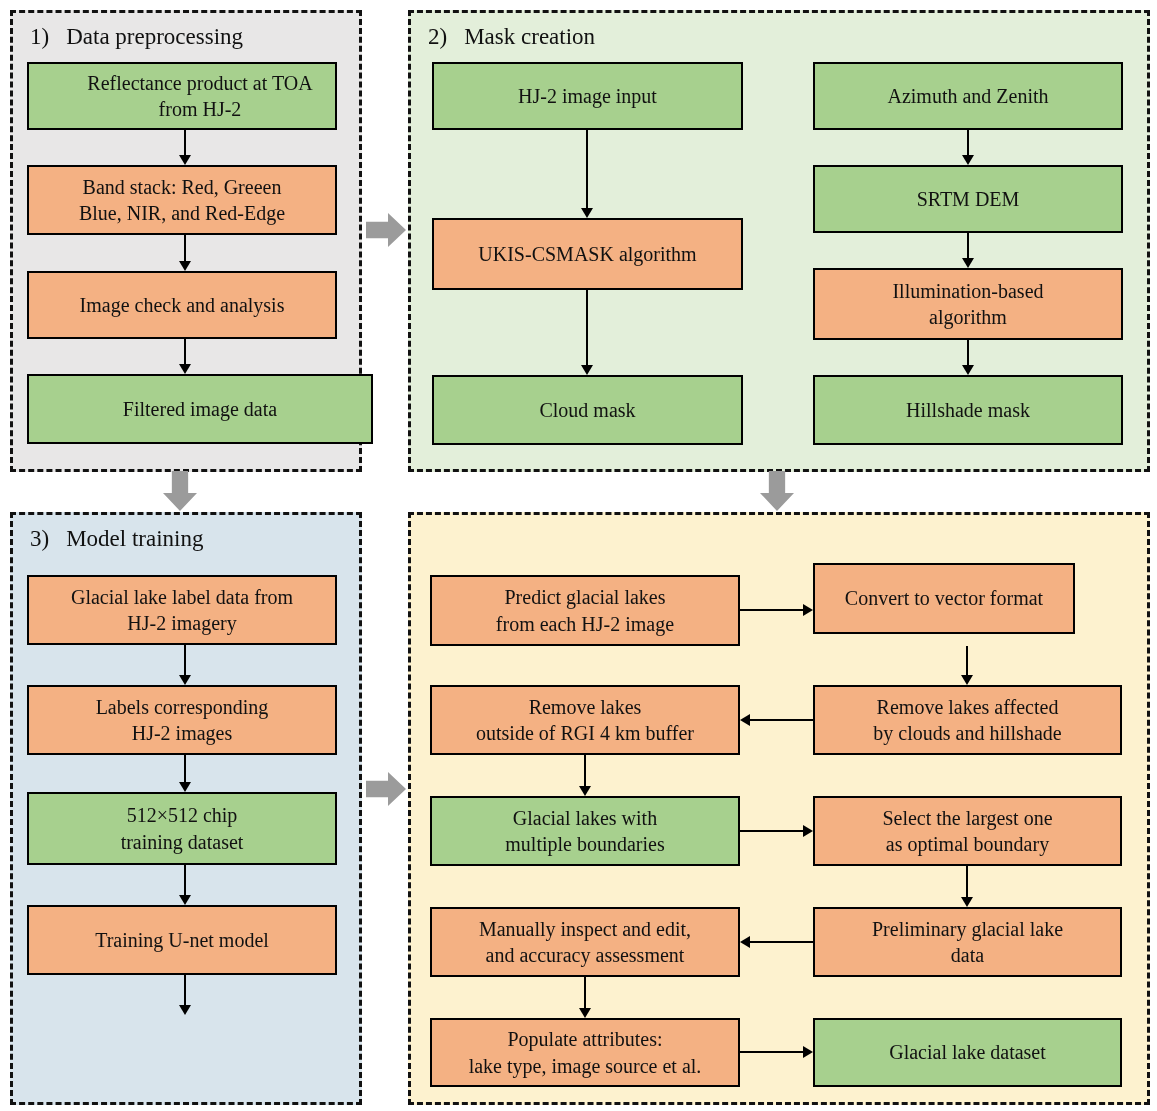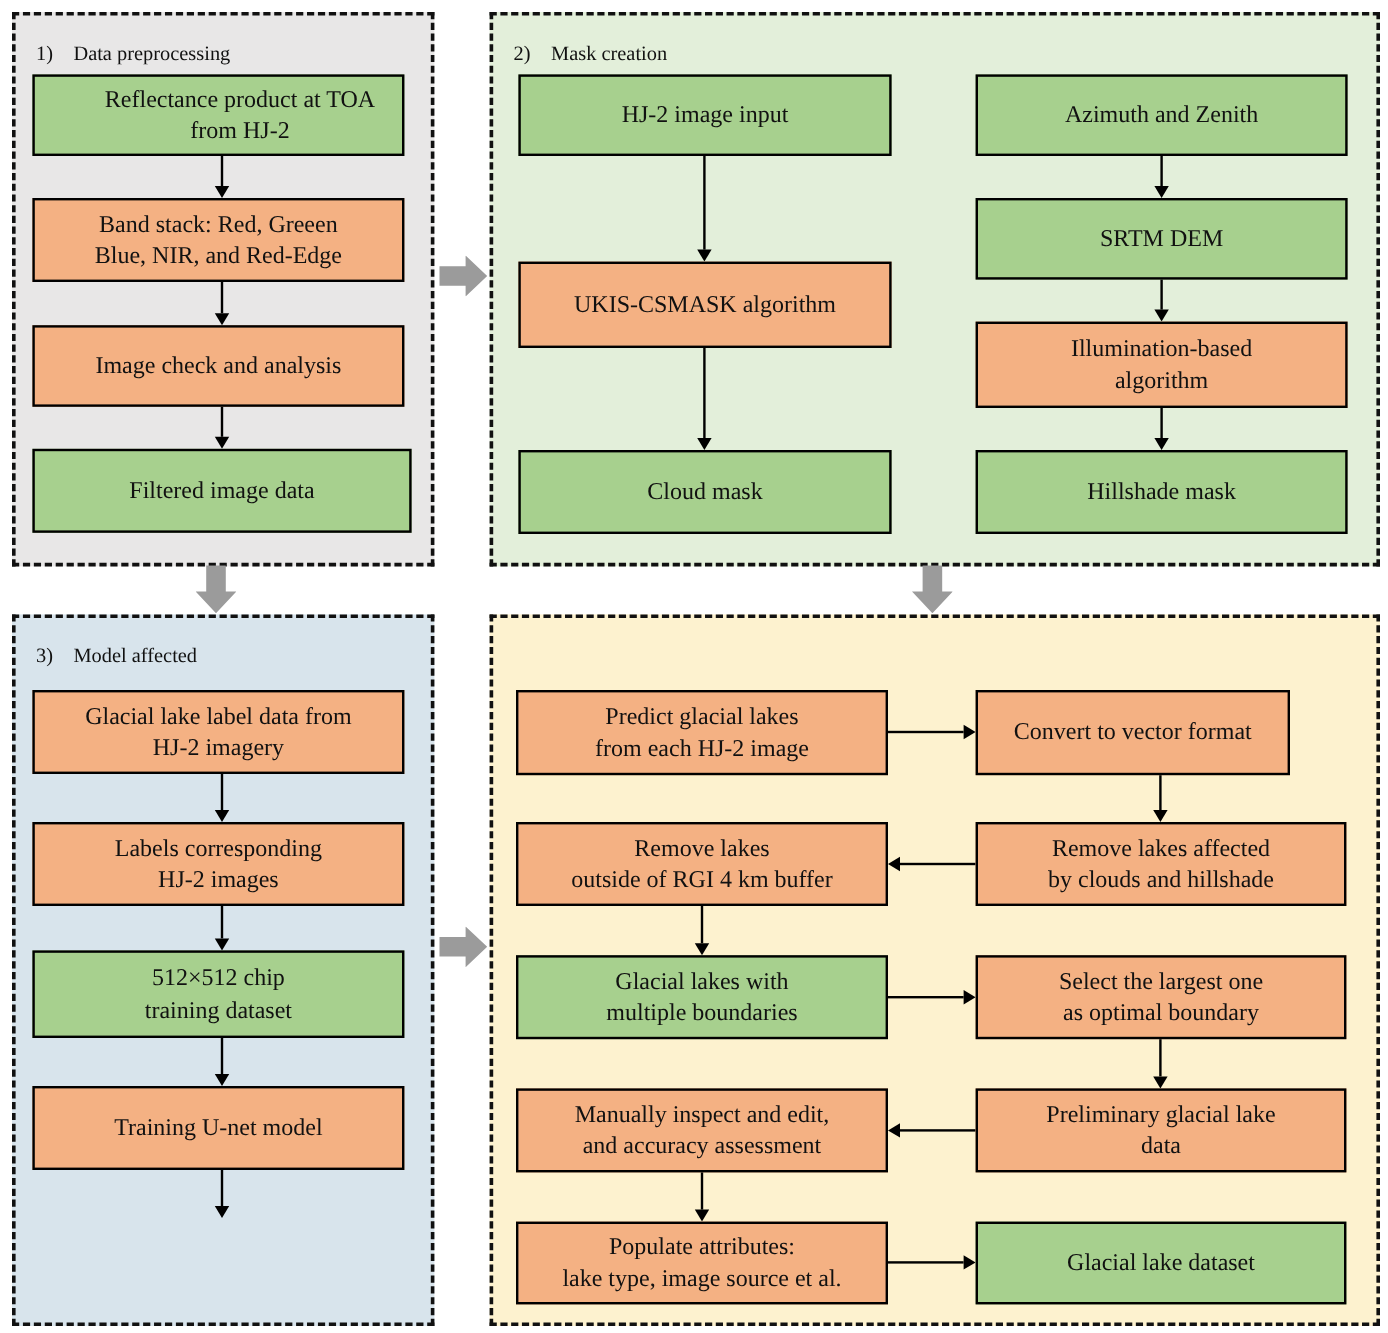--- a/index.html
+++ b/index.html
@@ -7,21 +7,21 @@
     position:relative; width:1157px; height:1111px; background:#ffffff;
     font-family:"Liberation Serif","DejaVu Serif",serif; color:#111111;
     overflow:hidden;
   }
   .panel { position:absolute; border:3px dashed #111111; box-sizing:content-box; }
   #panel1 { left:10px;  top:10px;  width:346px; height:456px; background:#e8e7e7; }
   #panel2 { left:408px; top:10px;  width:736px; height:456px; background:#e3efda; }
   #panel3 { left:10px;  top:512px; width:346px; height:587px; background:#d8e4ec; }
   #panel4 { left:408px; top:512px; width:736px; height:587px; background:#fdf2cf; }
 
-  .panel-title { position:absolute; left:17px; top:22px; font-size:17px; white-space:nowrap; }
+  .panel-title { position:absolute; left:17px; top:11px; font-size:23px; white-space:nowrap; }
   .panel-title .num { display:inline-block; margin-right:17px; }
 
   .fbox {
     position:absolute; box-sizing:border-box; border:2px solid #000000;
     display:flex; align-items:center; justify-content:center;
     text-align:center; font-size:20px; line-height:1.32; white-space:pre-line;
     padding:2px 4px;
   }
   .green  { background:#a7d08e; }
   .orange { background:#f4b183; }
@@ -60,21 +60,21 @@
       <span class="num">1)</span><span>Data preprocessing</span>
     </div>
     <div class="fbox green" style="left:14px; top:49px;  width:310px; height:68px;padding-left:40px;">Reflectance product at TOA
 from HJ-2</div>
     <div class="va" style="left:171px; top:117px; height:25px;"></div>
     <div class="fbox orange" style="left:14px; top:152px; width:310px; height:70px;">Band stack: Red, Greeen
 Blue, NIR, and Red-Edge</div>
     <div class="va" style="left:171px; top:222px; height:26px;"></div>
     <div class="fbox orange" style="left:14px; top:258px; width:310px; height:68px;">Image check and analysis</div>
     <div class="va" style="left:171px; top:326px; height:25px;"></div>
-    <div class="fbox green" style="left:14px; top:361px; width:316px; height:70px;">Filtered image data</div>
+    <div class="fbox green" style="left:14px; top:361px; width:346px; height:70px;">Filtered image data</div>
   </div>
 
   <div class="panel" id="panel2">
     <div class="panel-title">
       <span class="num">2)</span><span>Mask creation</span>
     </div>
 
     <div class="fbox green" style="left:21px; top:49px;  width:311px; height:68px;">HJ-2 image input</div>
     <div class="va" style="left:175px; top:117px; height:78px;"></div>
     <div class="fbox orange" style="left:21px; top:205px; width:311px; height:72px;">UKIS-CSMASK algorithm</div>
@@ -86,41 +86,41 @@
     <div class="fbox green" style="left:402px; top:152px; width:310px; height:68px;">SRTM DEM</div>
     <div class="va" style="left:556px; top:220px; height:25px;"></div>
     <div class="fbox orange" style="left:402px; top:255px; width:310px; height:72px;">Illumination-based
 algorithm</div>
     <div class="va" style="left:556px; top:327px; height:25px;"></div>
     <div class="fbox green" style="left:402px; top:362px; width:310px; height:70px;">Hillshade mask</div>
   </div>
 
   <div class="panel" id="panel3">
     <div class="panel-title">
-      <span class="num">3)</span><span>Model affected</span>
+      <span class="num">3)</span><span>Model training</span>
     </div>
     <div class="fbox orange" style="left:14px; top:60px;  width:310px; height:70px;">Glacial lake label data from
 HJ-2 imagery</div>
     <div class="va" style="left:171px; top:130px; height:30px;"></div>
     <div class="fbox orange" style="left:14px; top:170px; width:310px; height:70px;text-align:center;">Labels corresponding
 HJ-2 images</div>
     <div class="va" style="left:171px; top:240px; height:27px;"></div>
     <div class="fbox green" style="left:14px; top:277px; width:310px; height:73px;">512×512 chip
 training dataset</div>
     <div class="va" style="left:171px; top:350px; height:30px;"></div>
     <div class="fbox orange" style="left:14px; top:390px; width:310px; height:70px;">Training U-net model</div>
     <div class="va" style="left:171px; top:460px; height:30px;"></div>
   </div>
 
   <div class="panel" id="panel4">
 
     <div class="fbox orange" style="left:19px;  top:60px; width:310px; height:71px;">Predict glacial lakes
 from each HJ-2 image</div>
     <div class="ha ha-r" style="left:329px; top:94px; width:63px;"></div>
-    <div class="fbox orange" style="left:402px; top:60px; width:262px; height:71px;">Convert to vector format</div>
+    <div class="fbox orange" style="left:402px; top:48px; width:262px; height:71px;">Convert to vector format</div>
     <div class="va" style="left:555px; top:131px; height:29px;"></div>
 
     <div class="fbox orange" style="left:19px;  top:170px; width:310px; height:70px;">Remove lakes
 outside of RGI 4 km buffer</div>
     <div class="ha ha-l" style="left:339px; top:204px; width:63px;"></div>
     <div class="fbox orange" style="left:402px; top:170px; width:309px; height:70px;">Remove  lakes affected
 by clouds and hillshade</div>
     <div class="va" style="left:173px; top:240px; height:31px;"></div>
 
     <div class="fbox green" style="left:19px;  top:281px; width:310px; height:70px;">Glacial lakes with

